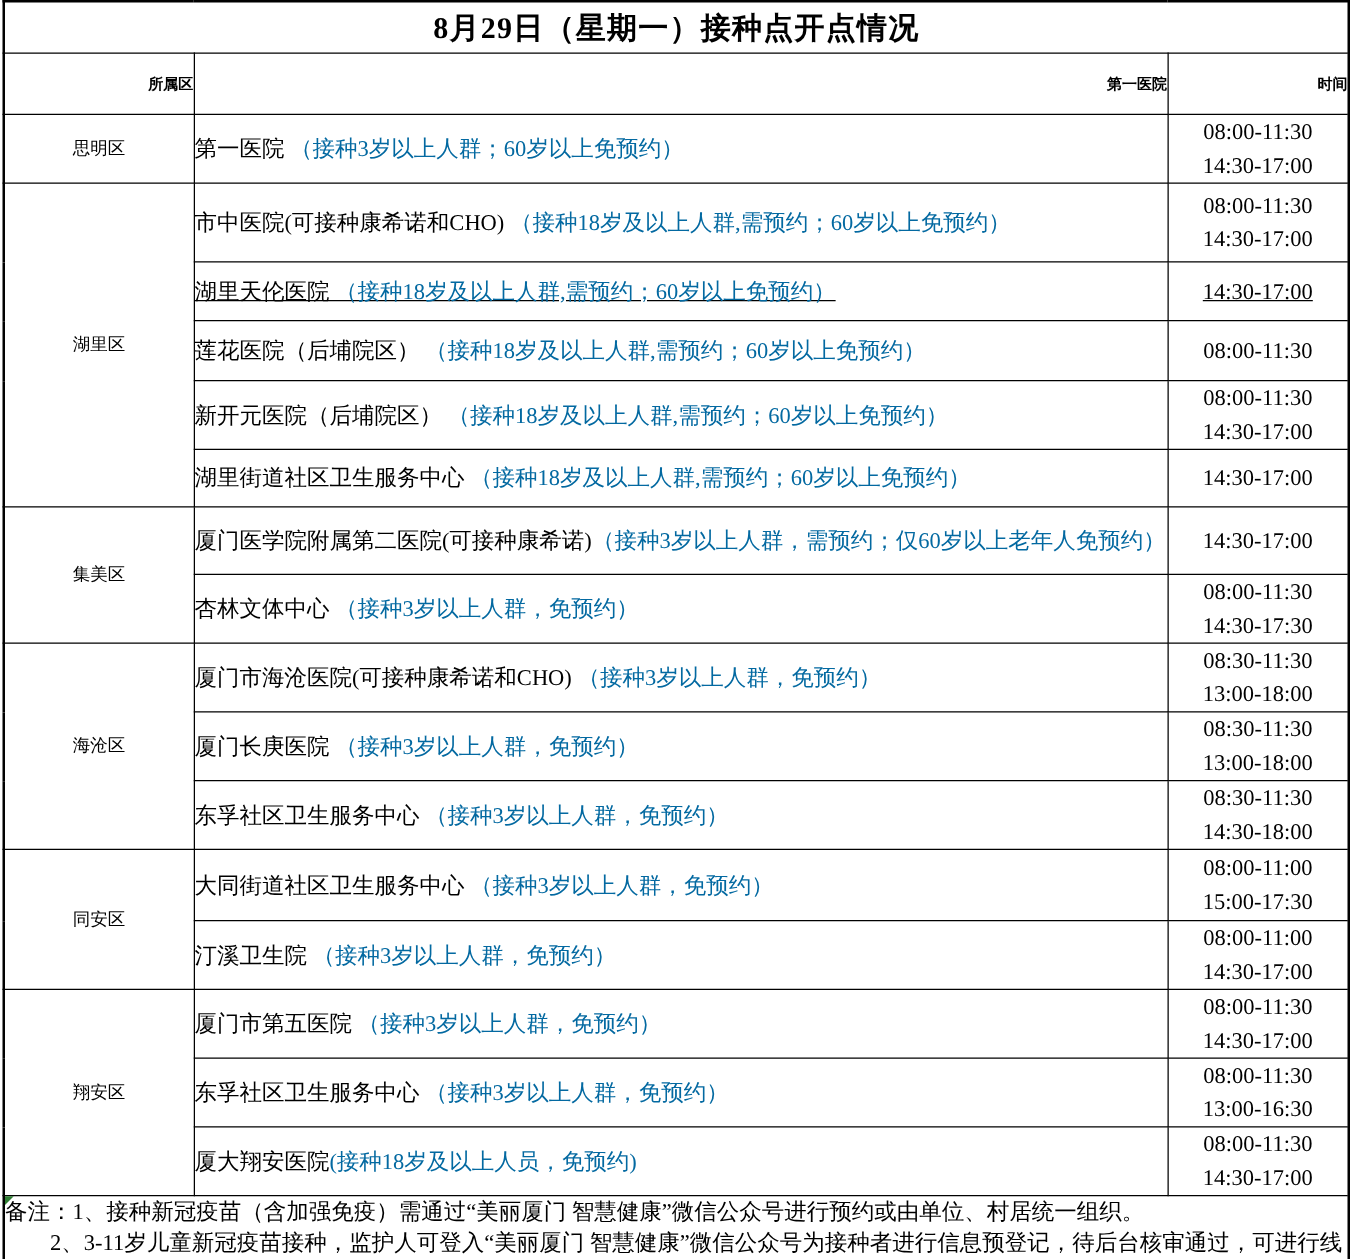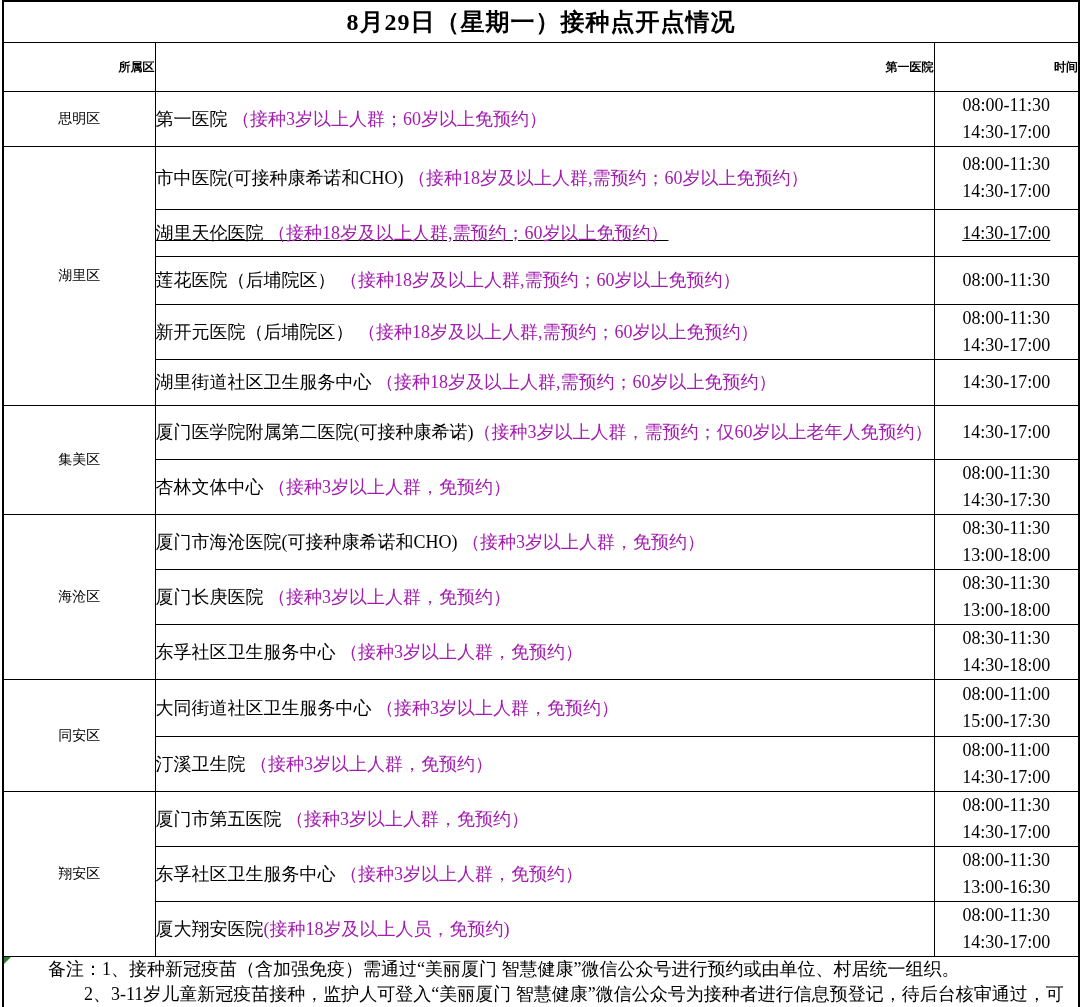--- a/index.html
+++ b/index.html
@@ -46,36 +46,36 @@
   td.district {
     text-align: center;
     font-size: 14px;
   }
   td.unit {
     text-align: left;
     font-size: 18px;
     padding: 2px 4px 2px 6px;
     line-height: 1.35;
   }
-  td.unit .unit-note { color: #a21caf; }
+  td.unit .unit-note { color: #0369a1; }
   td.time {
     text-align: center;
     font-size: 18px;
     padding-left: 3px;
     line-height: 1.5;
     white-space: nowrap;
   }
   td.notes-cell {
     position: relative;
     font-size: 18px;
     padding: 4px 4px 6px 4px;
     line-height: 1.4;
     vertical-align: top;
   }
-  td.notes-cell p { margin: 0; padding-left: 44px; }
+  td.notes-cell p { margin: 0; }
   td.notes-cell .note-2 { text-indent: 36px; }
   .corner-flag {
     position: absolute;
     top: 0; left: 0;
     width: 0; height: 0;
     border-top: 7px solid #2e7d32;
     border-right: 7px solid transparent;
   }
 </style>
 </head>

